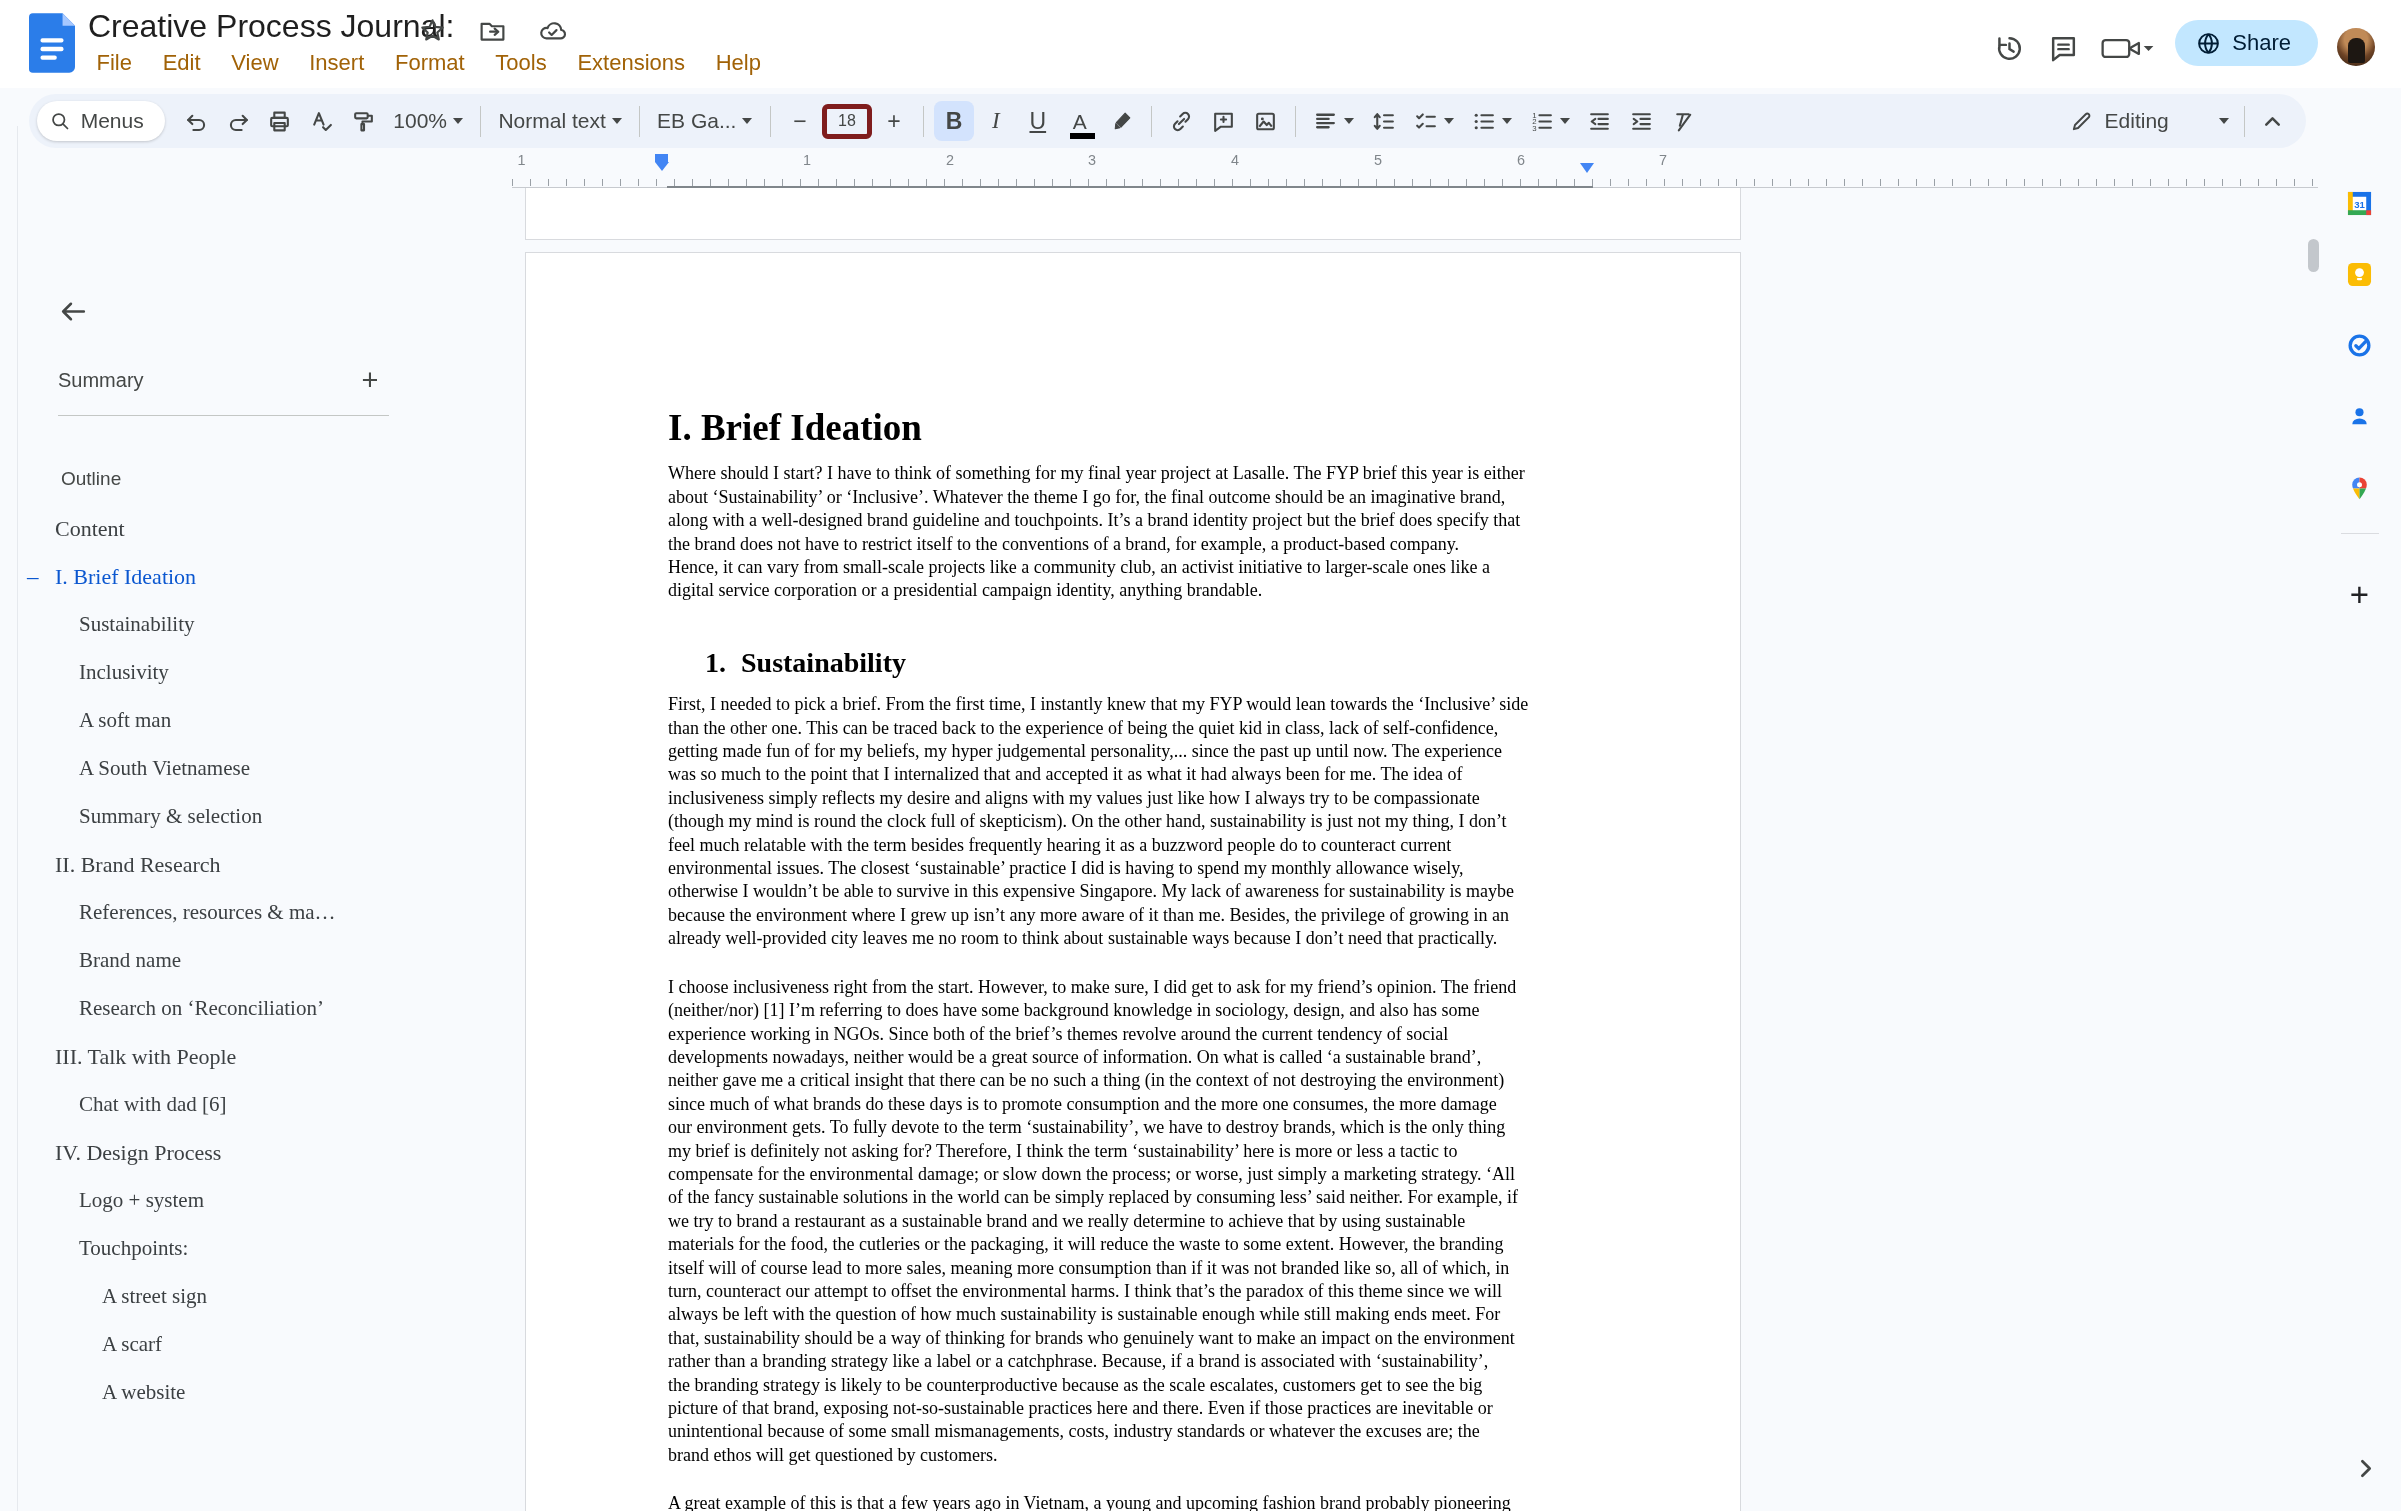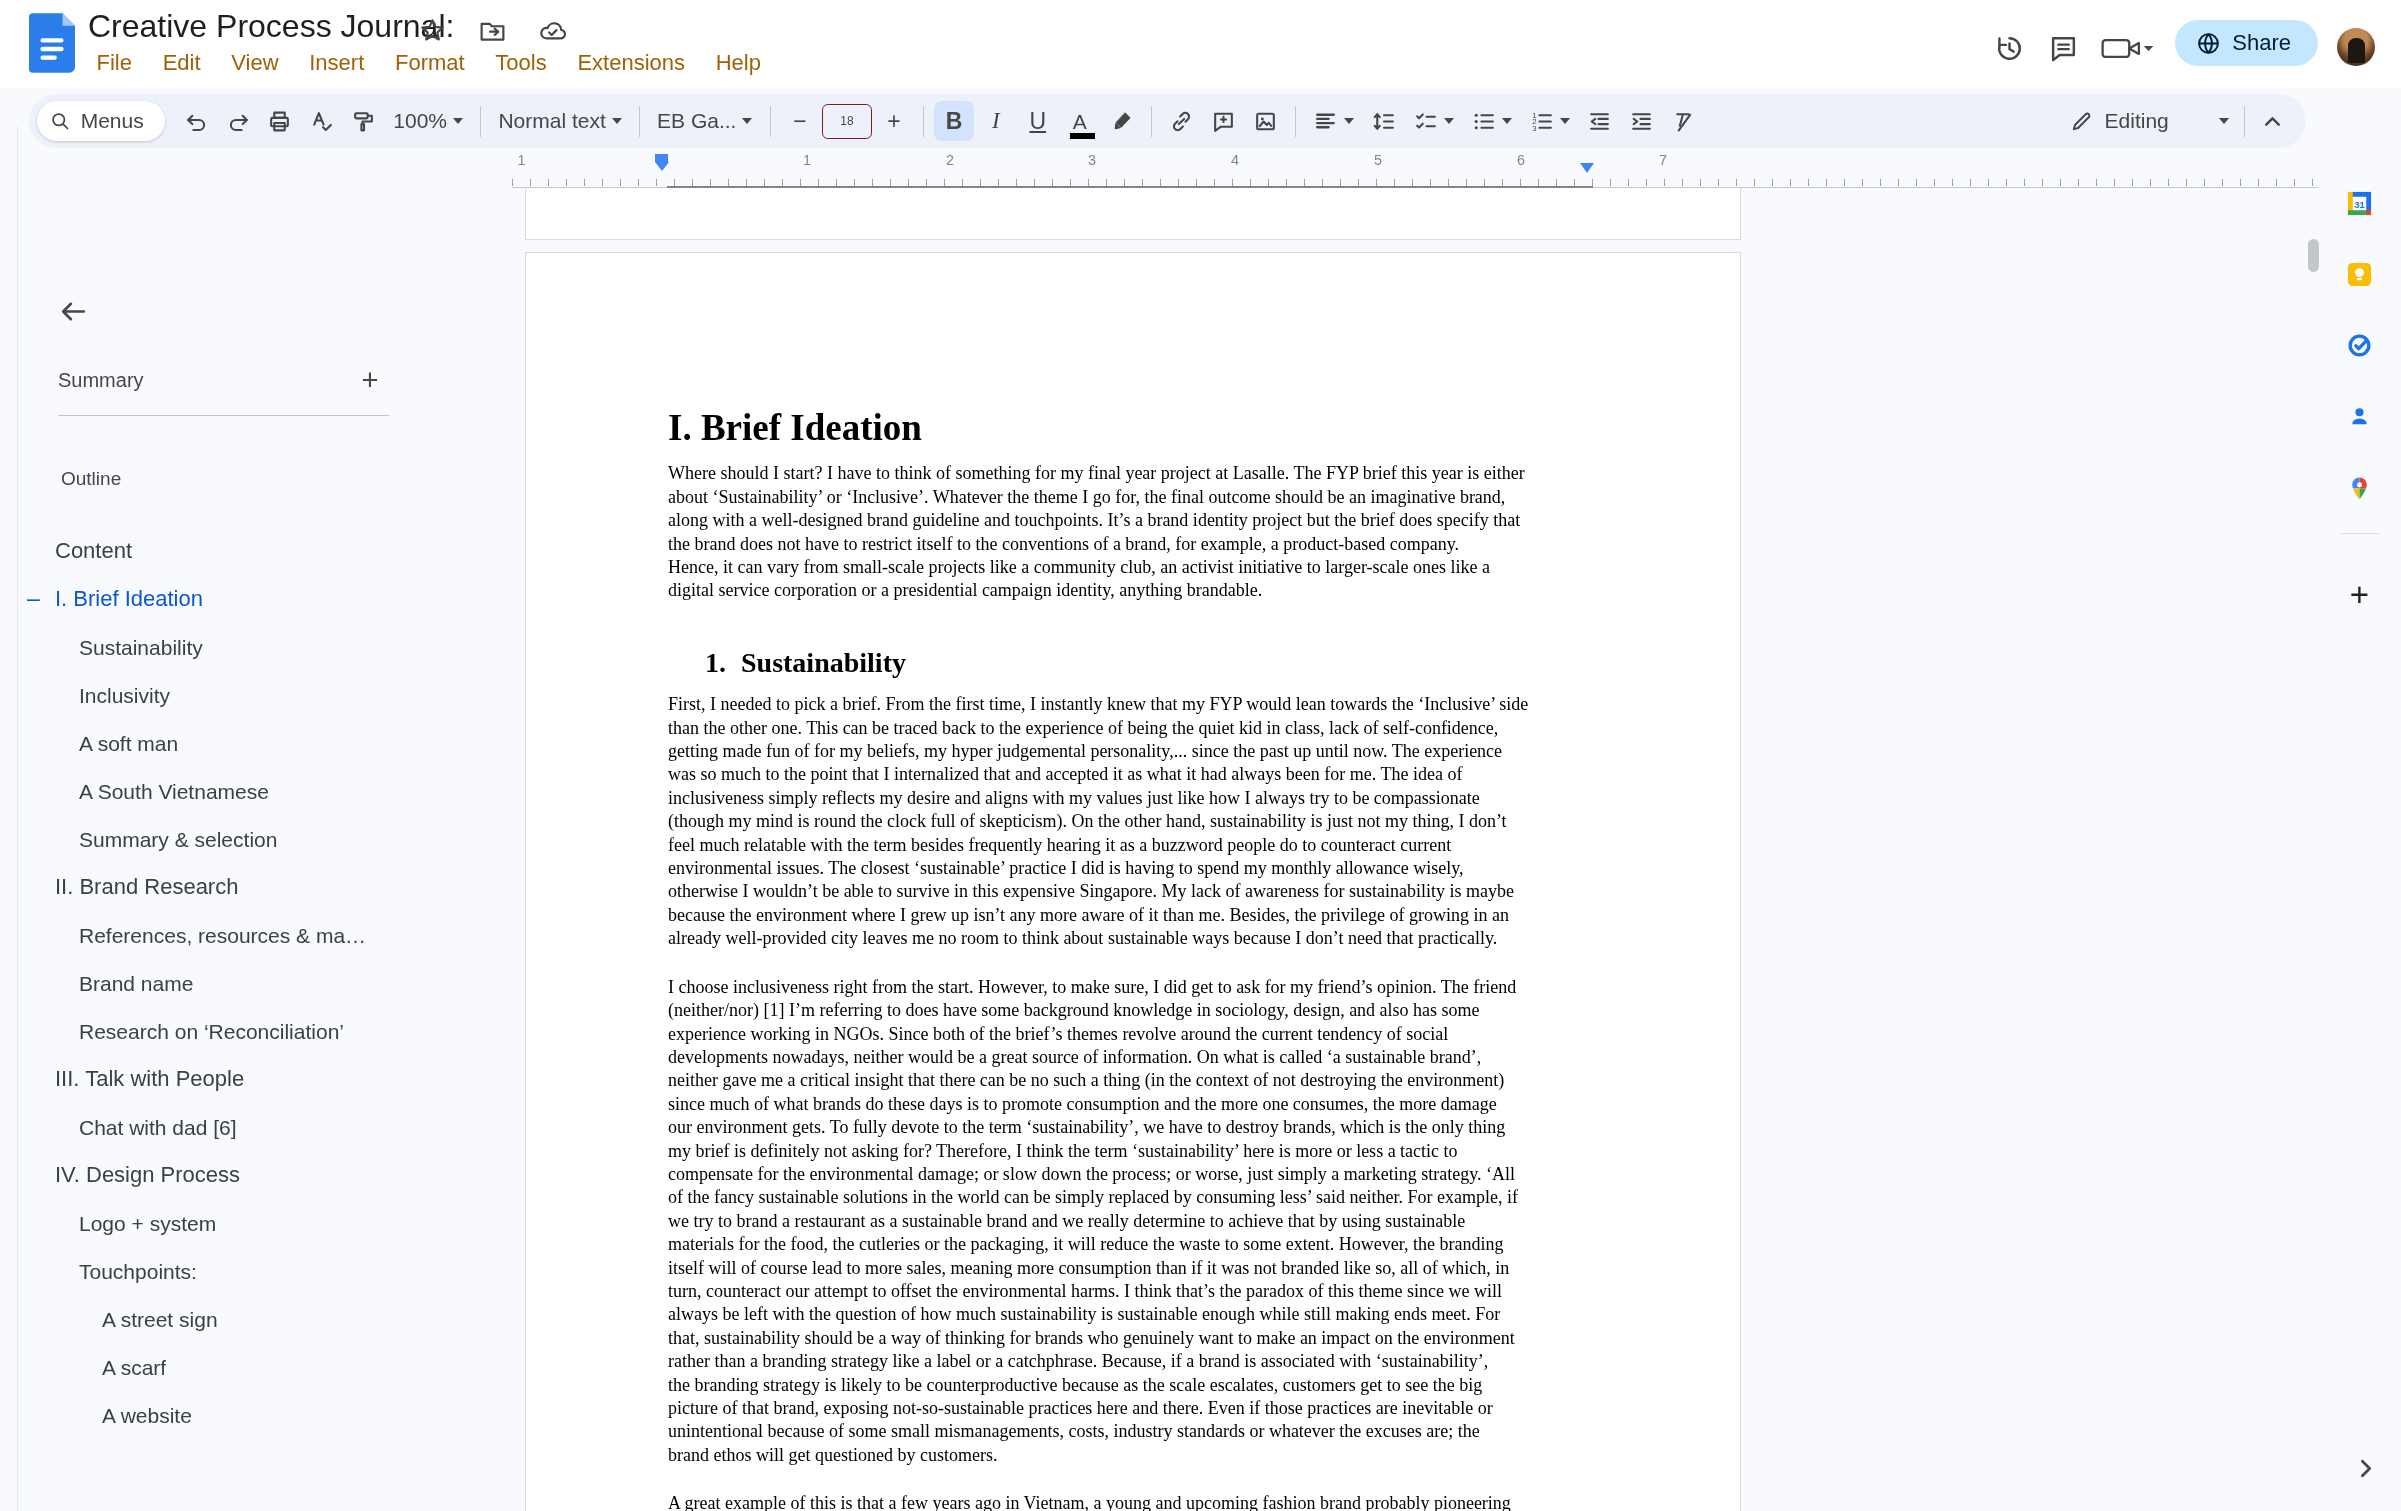--- a/index.html
+++ b/index.html
@@ -30,21 +30,21 @@
   .tb-btn.active { background:#d3e3fd; }
   .tb-label { font-size:21px; color:#444746; white-space:nowrap; }
   .caret { width:0; height:0; border-left:5.8px solid transparent; border-right:5.8px solid transparent; border-top:6.7px solid #444746; }
   .tb-divider { width:1px; height:31px; background:#c4c7c5; margin:0 7.7px; }
   .glyph { font-size:23px; color:#444746; font-family:"Liberation Sans",sans-serif; }
   .glyph-b { font-weight:700; }
   .glyph-i { font-style:italic; font-family:"Liberation Serif",serif; }
   .glyph-u { text-decoration:underline; }
   .acolor { position:relative; font-size:21px; color:#444746; line-height:21px; }
   .acolor::after { content:""; position:absolute; left:-2.9px; bottom:-7.7px; width:25px; height:5.8px; background:#000; }
-  .fontsize-box { width:50px; height:35px; border:1px solid #7f1d1d; border-radius:5.8px; display:flex; align-items:center; justify-content:center; font-size:12px; color:#444746; cursor:text; }
+  .fontsize-box { width:50px; height:35px; border:5px solid #7f1d1d; border-radius:5.8px; display:flex; align-items:center; justify-content:center; font-size:16px; color:#444746; cursor:text; }
   .tb-right { margin-left:auto; display:flex; align-items:center; }
 
   
   .ruler { position:absolute; left:512px; top:152px; width:1806px; height:38px; }
   .ruler-ticks { position:absolute; left:0; bottom:3.8px; width:100%; height:13.4px;
      background:
        repeating-linear-gradient(to right, #9aa0a6 0 1px, transparent 1px 18px),
        repeating-linear-gradient(to right, transparent 0 1px, transparent 1px 71px);
      background-size:100% 7.7px, 100% 13.4px; background-position:bottom left, bottom left; background-repeat:repeat-x; }
   .ruler-base { position:absolute; left:0; bottom:1.9px; width:100%; height:1px; background:#c7cacf; }
@@ -58,21 +58,21 @@
   
   .sidebar { position:absolute; left:0; top:88px; width:512px; height:1423px; }
   .sidebar-edge { position:absolute; left:17.3px; top:38px; bottom:0; width:1px; background:#e6e9ee; }
   .back-btn { position:absolute; left:50px; top:200px; width:46px; height:46px; display:flex; align-items:center; justify-content:center; border-radius:50%; cursor:pointer; }
   .summary-row { position:absolute; left:58px; top:273px; width:331px; display:flex; justify-content:space-between; align-items:center; }
   .summary-label { font-size:20px; font-weight:500; color:#444746; }
   .summary-add { width:38px; height:38px; display:flex; align-items:center; justify-content:center; font-size:29px; color:#444746; border-radius:50%; cursor:pointer; }
   .summary-divider { position:absolute; left:58px; top:327px; width:331px; height:1px; background:#c4c7c5; }
   .outline-label { position:absolute; left:61px; top:380px; font-size:19px; font-weight:500; color:#444746; }
   .outline-list { position:absolute; left:0; top:428px; width:512px; }
-  .o-item { position:relative; height:48px; display:flex; align-items:flex-end; cursor:pointer; color:#3c4043; }
+  .o-item { position:relative; height:48px; display:flex; align-items:flex-start; cursor:pointer; color:#3c4043;font-family:Liberation Serif, serif; }
   .o-item .o-label { white-space:nowrap; overflow:hidden; text-overflow:ellipsis; max-width:413px; }
   .o-item.lvl1 { padding-left:55px; font-size:22px; }
   .o-item.lvl2 { padding-left:79px; font-size:21px; }
   .o-item.lvl3 { padding-left:102px; font-size:21px; }
   .o-item .dash { display:none; position:absolute; left:27px; font-size:23px; color:#0b57d0; }
   .o-item.active { color:#0b57d0; }
   .o-item.active .dash { display:block; }
 
   
   .page-prev { position:absolute; left:525px; top:188px; width:1216px; height:52px; background:#ffffff; border:1px solid #d8dade; border-top:none; }

